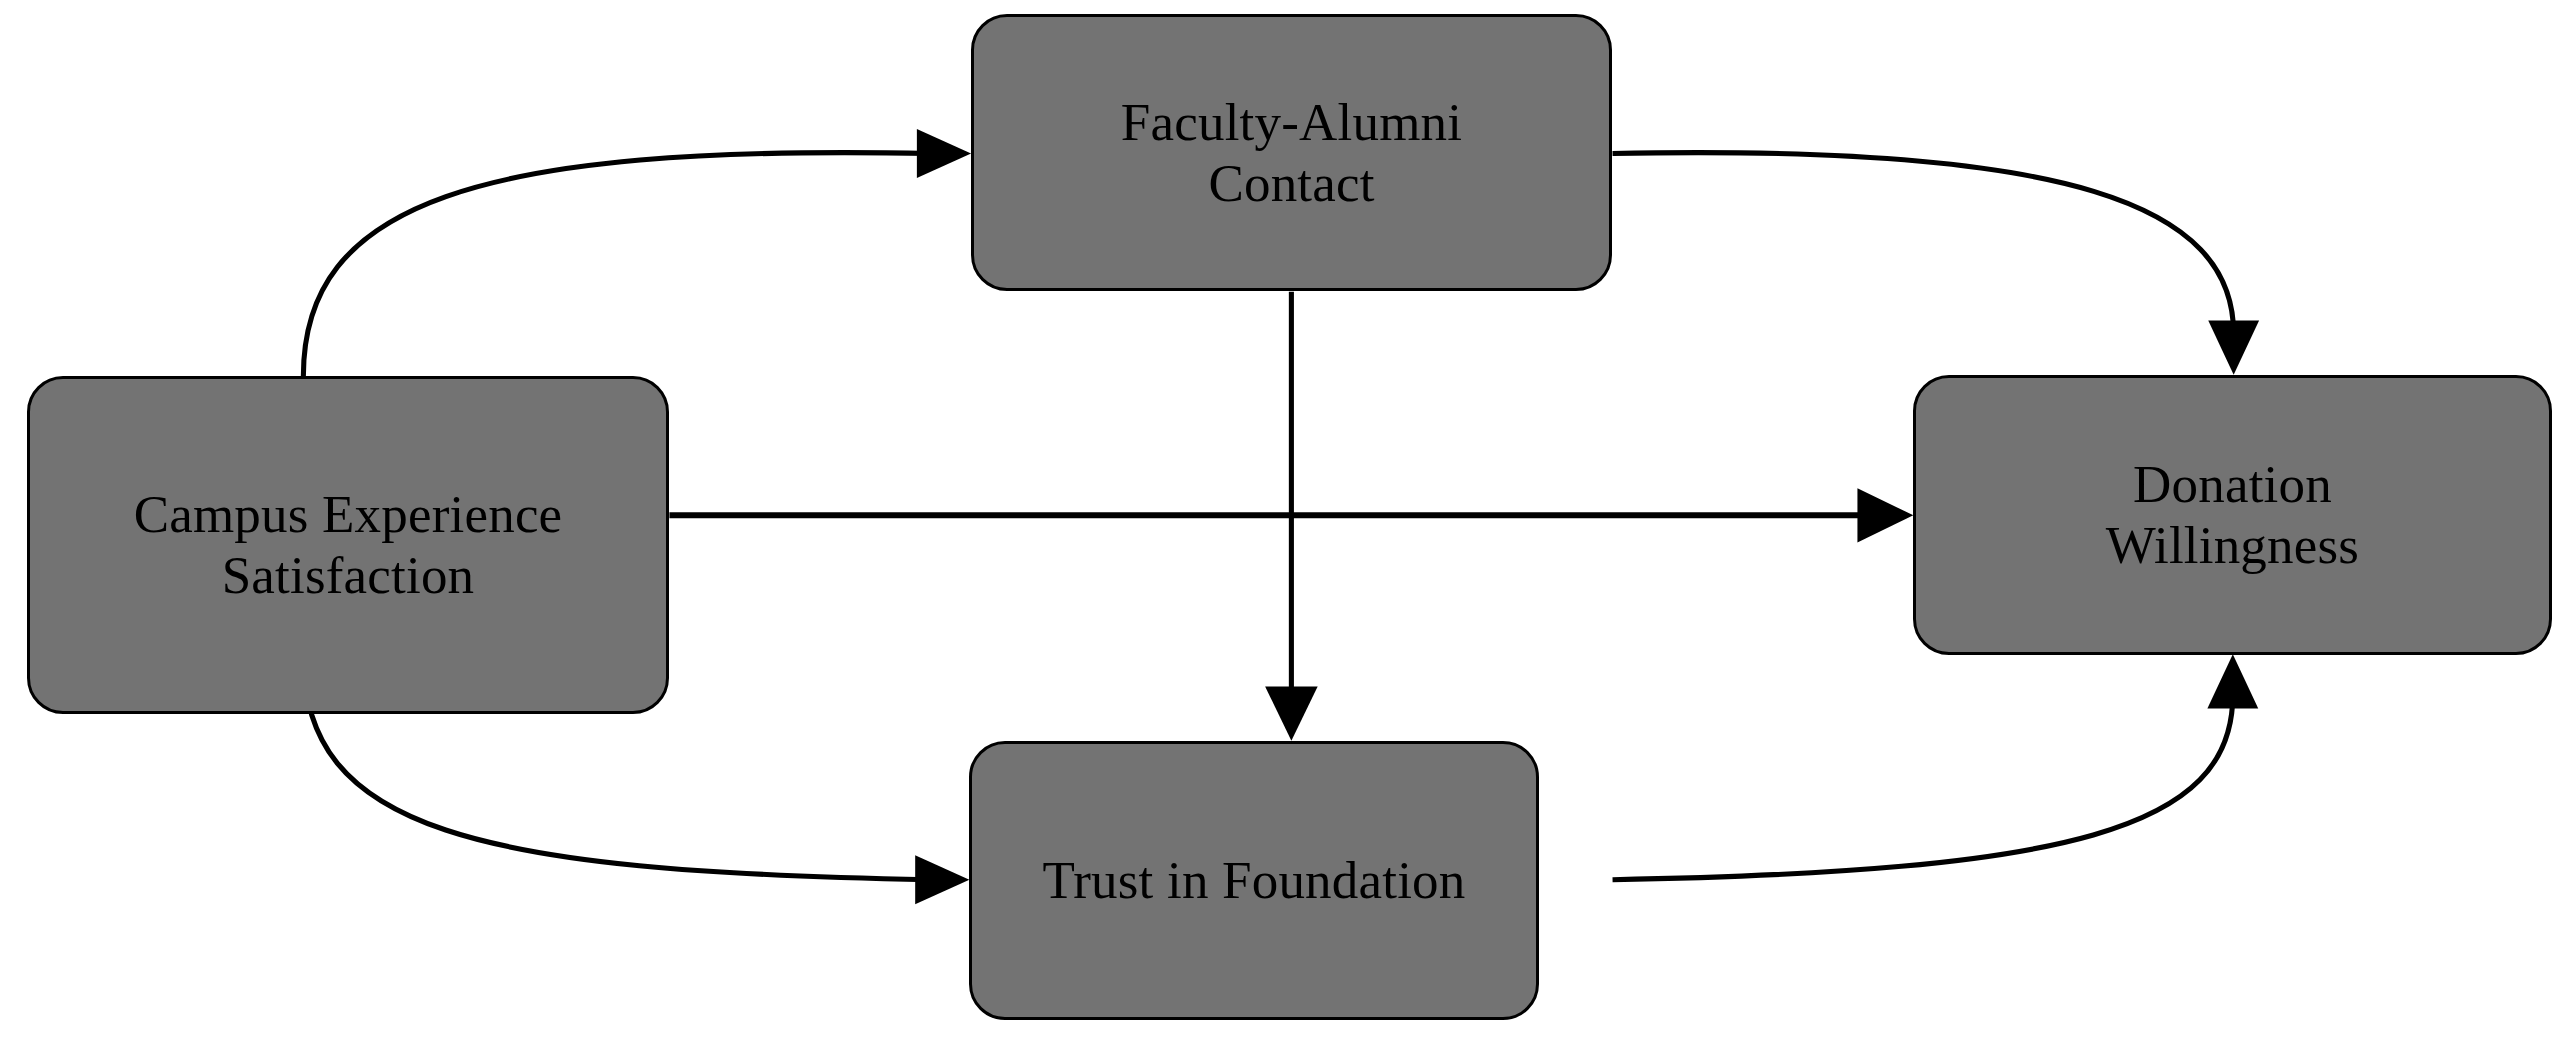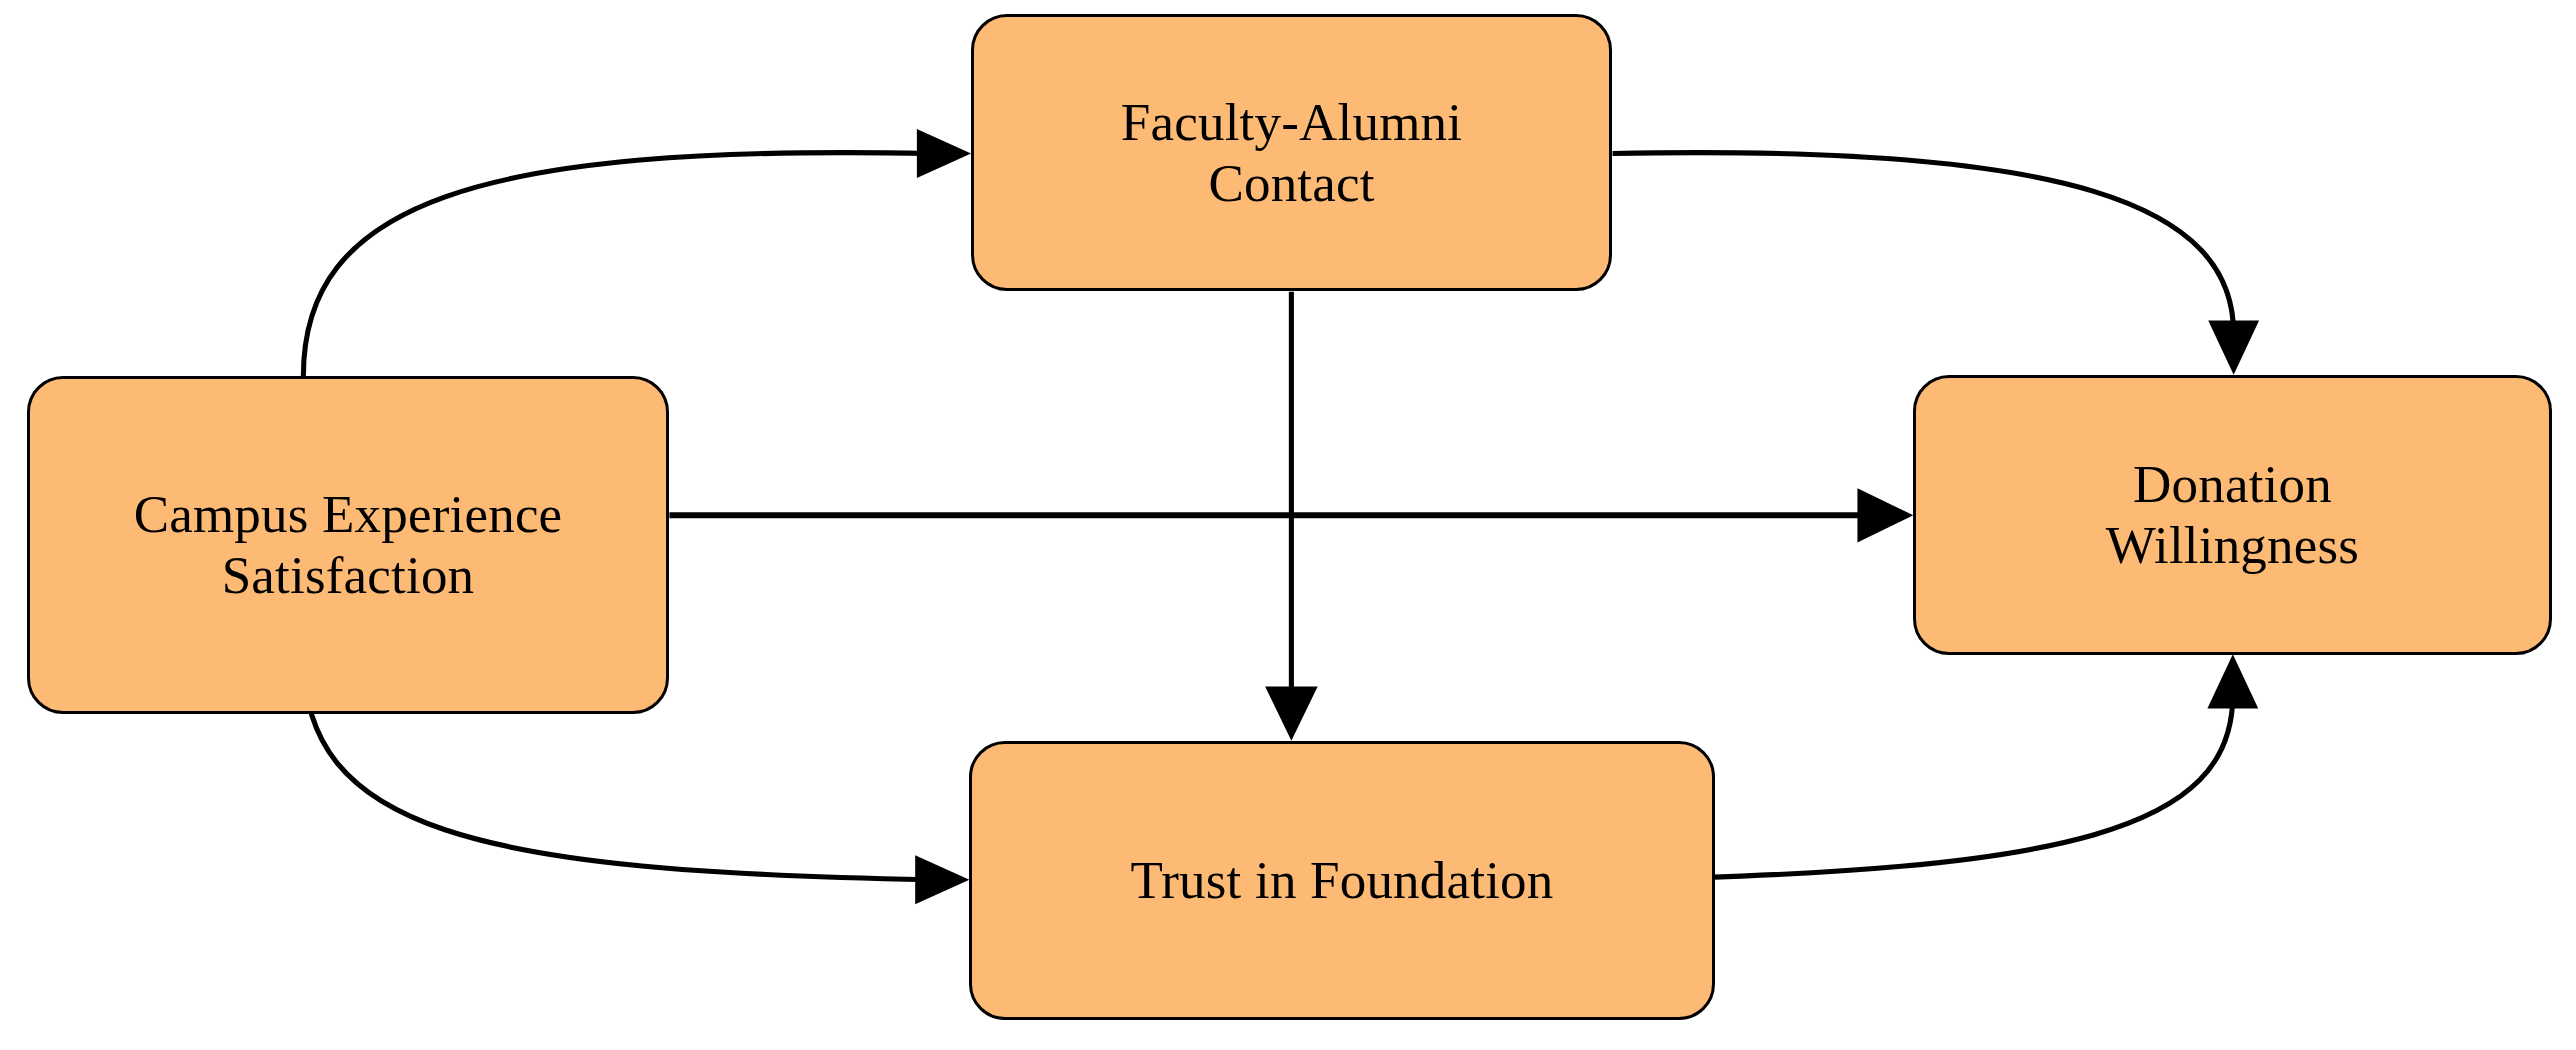--- a/index.html
+++ b/index.html
@@ -24,21 +24,21 @@
     top: 0;
     left: 0;
     width: 2576px;
     height: 1051px;
   }
   .node-box {
     position: absolute;
     box-sizing: border-box;
     border: 3.4px solid #000000;
     border-radius: 36px;
-    background: #fdba74;
+    background: #737373;
     display: flex;
     align-items: center;
     justify-content: center;
     text-align: center;
     z-index: 2;
   }
   .node-label {
     font-family: "Liberation Serif", "DejaVu Serif", serif;
     font-size: 53px;
     line-height: 1.15;
@@ -47,21 +47,21 @@
     white-space: pre-line;
     letter-spacing: 0.2px;
   }
   #node-campus-experience-satisfaction {
     left: 27px;  top: 376px;  width: 642px;  height: 338px;
   }
   #node-faculty-alumni-contact {
     left: 971px; top: 14.4px;  width: 641px; height: 277px;
   }
   #node-trust-in-foundation {
-    left: 969px; top: 741px; width: 746px; height: 279px;
+    left: 969px; top: 741px; width: 570px; height: 279px;
   }
   #node-donation-willingness {
     left: 1913px; top: 375px; width: 639px; height: 280px;
   }
 </style>
 </head>
 <body>
 
 <div id="diagram-root">
 

